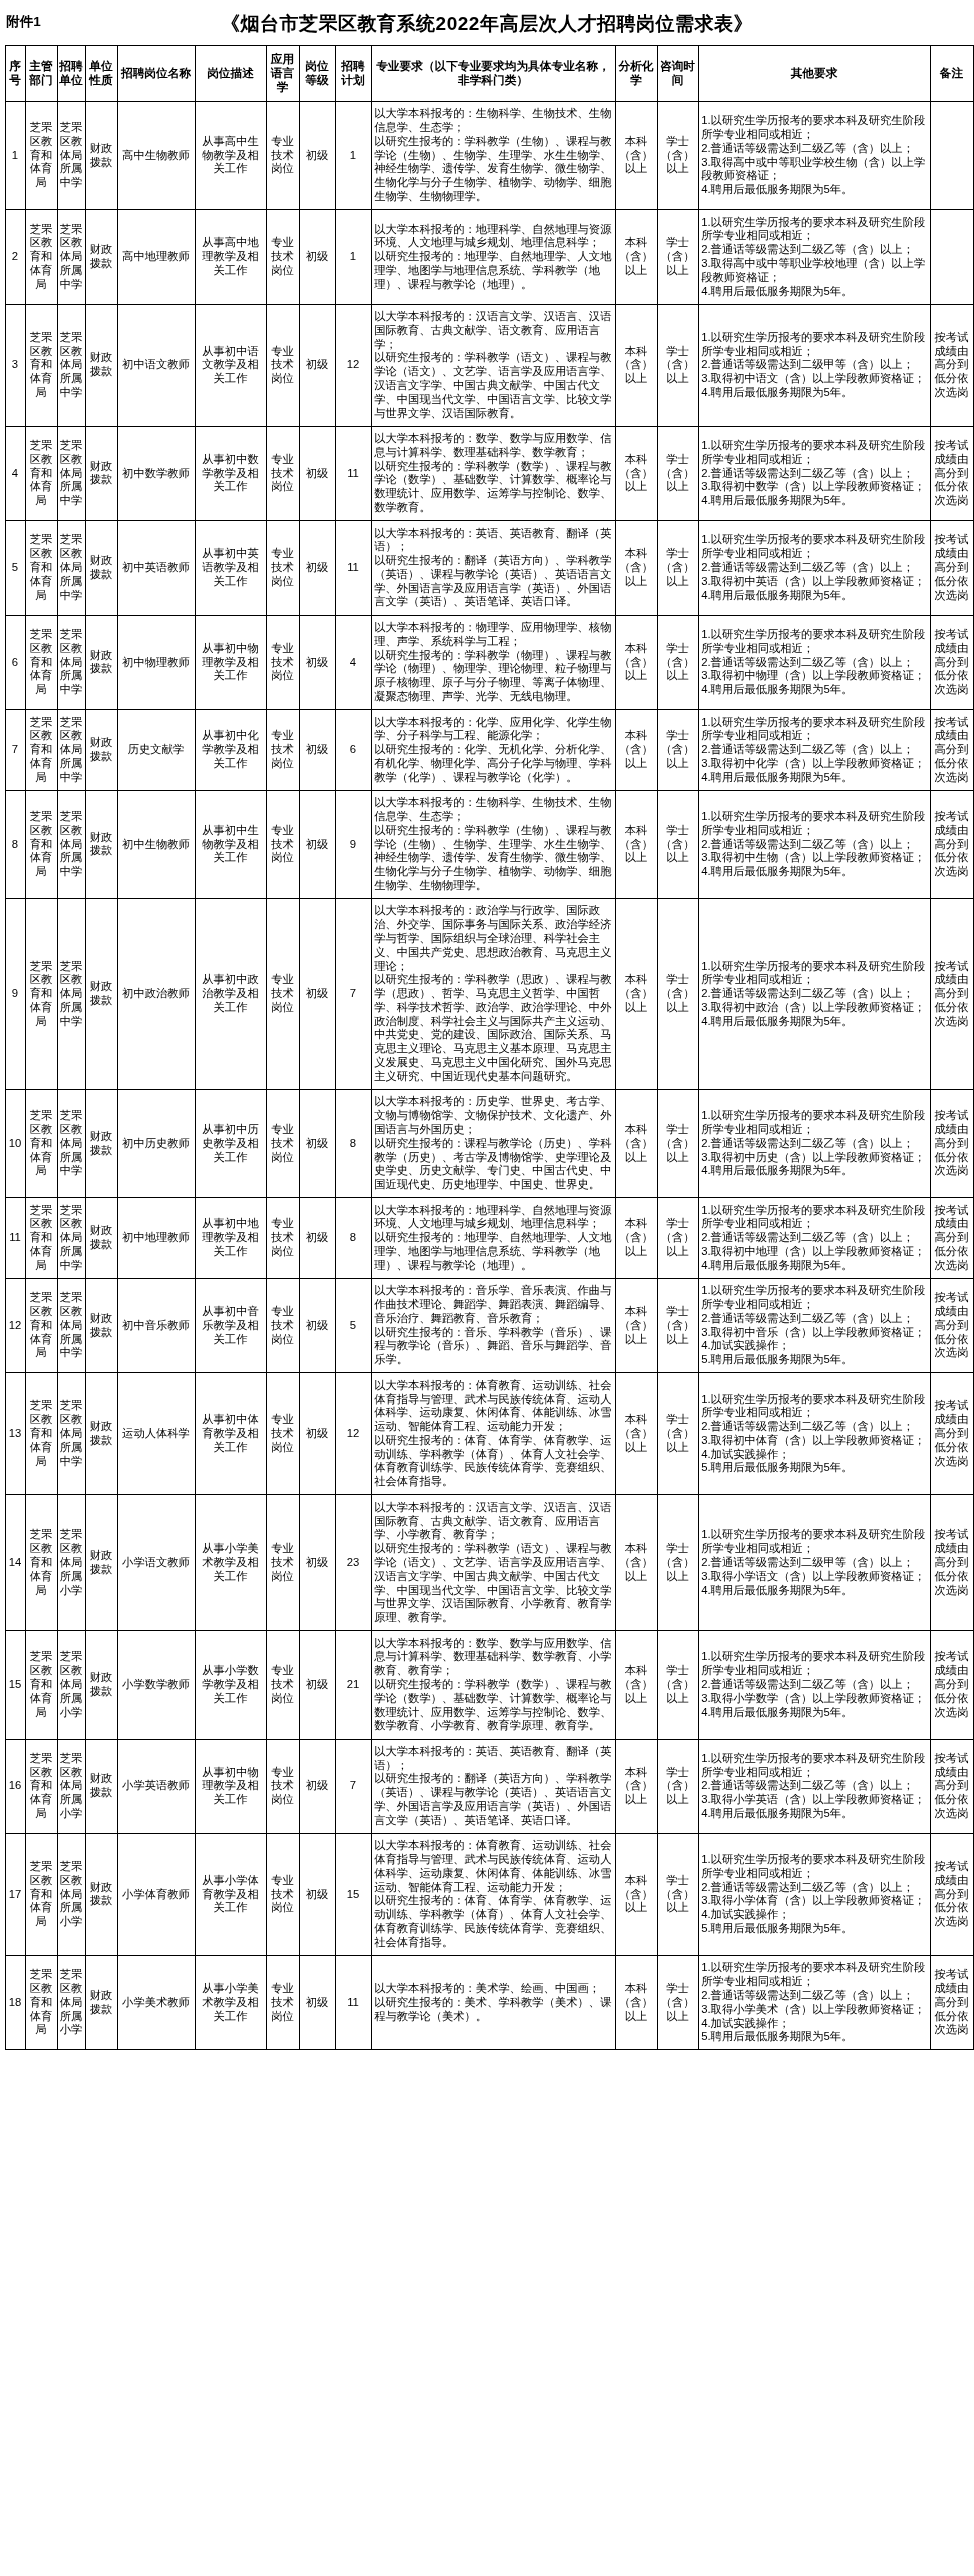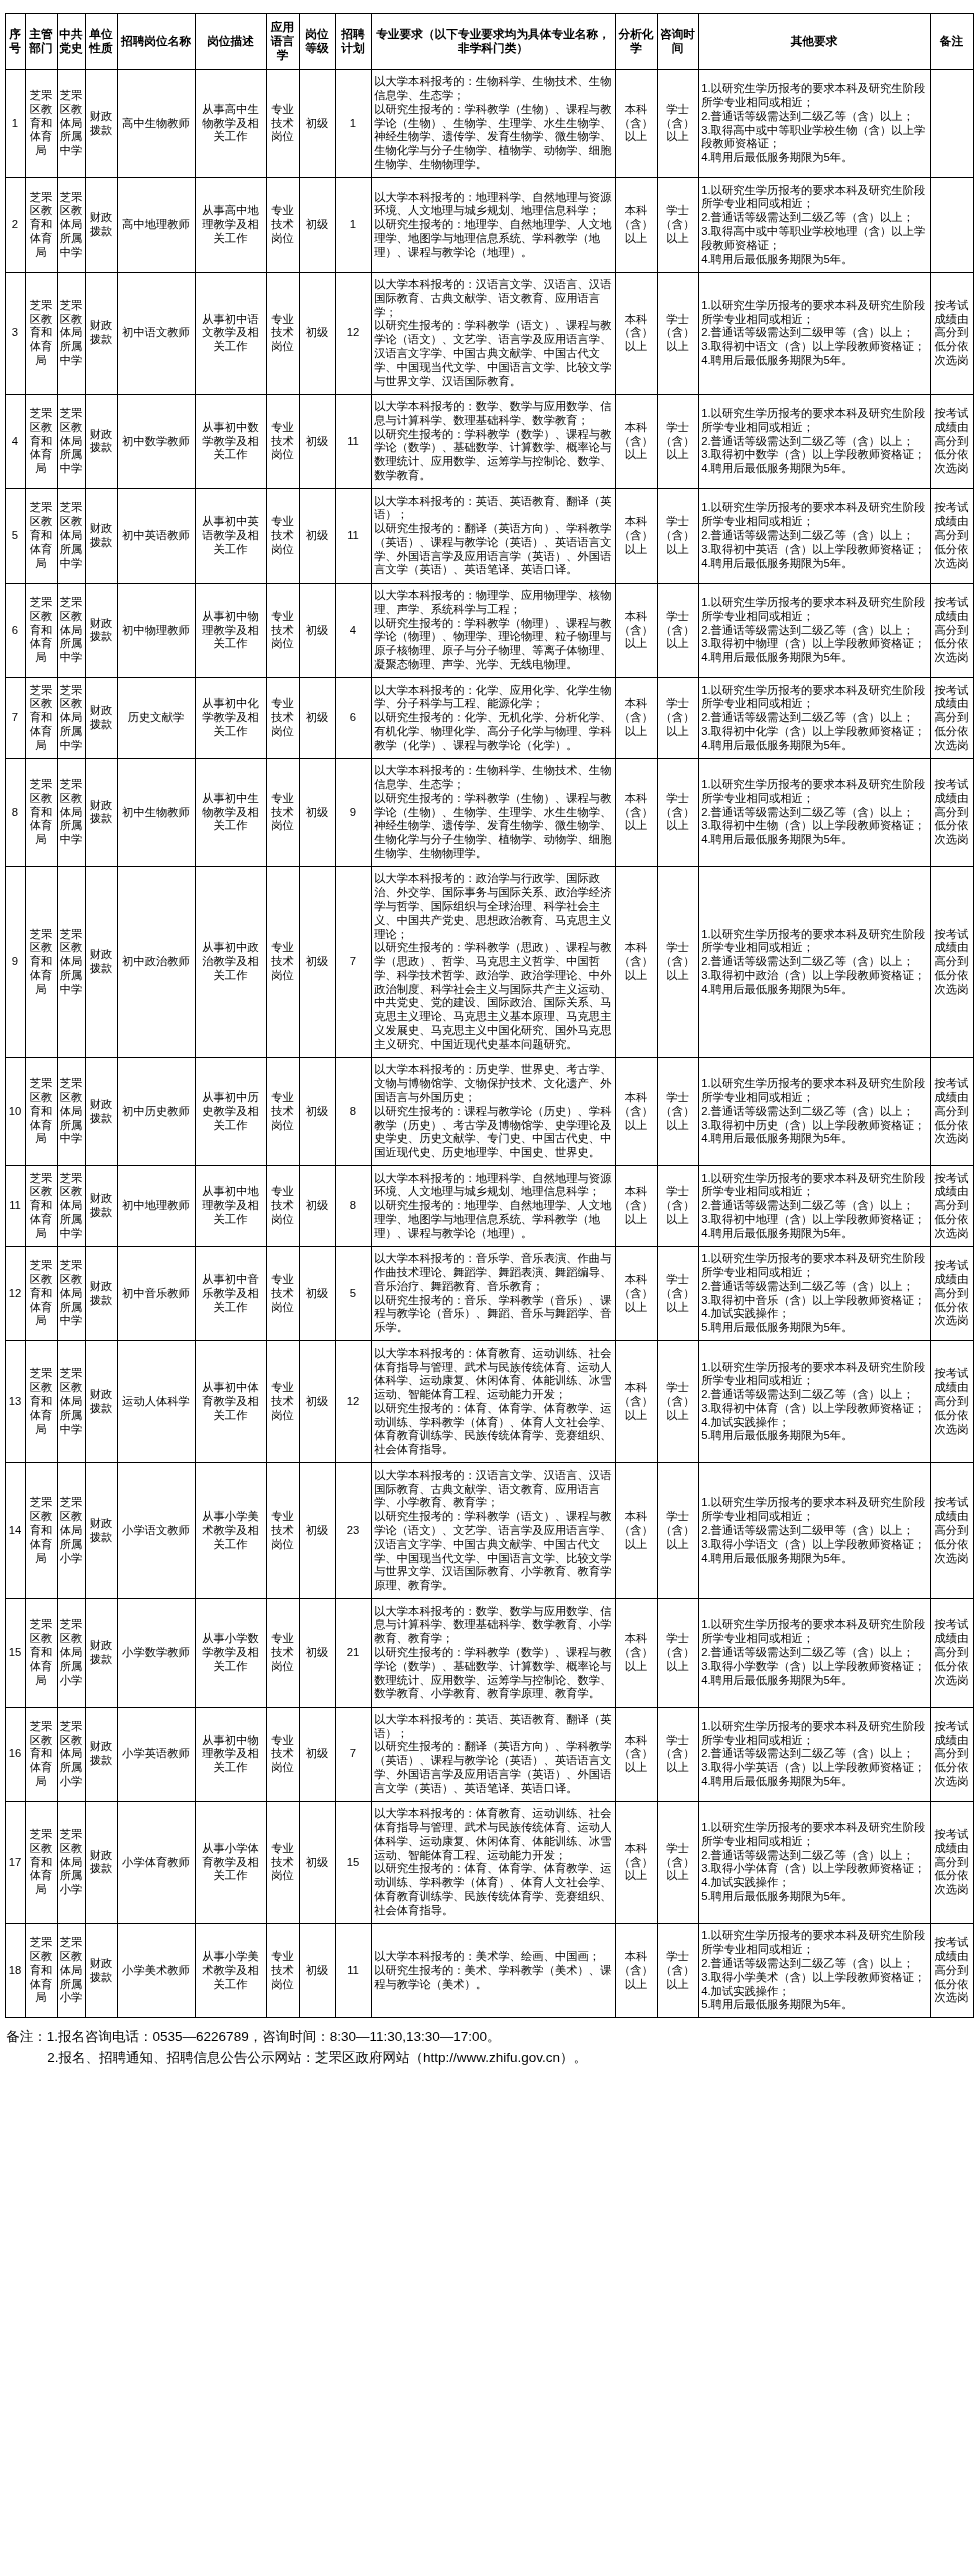--- a/index.html
+++ b/index.html
@@ -15,20 +15,24 @@
   tbody td{padding-top:5.4px;padding-bottom:5.4px;}
   td.left{text-align:left;padding-left:2.7px;padding-right:2.7px;}
   td.pre{white-space:pre-line;}
   .footer{font-size:13.5px;margin:7.2px 0 0 1.8px;line-height:1.6;}
   .footer-line2{margin-left:41px;}
 </style>
 </head>
 <body>
 
 <div class="page">
+  <div class="doc-header">
+    <span class="attachment">附件1</span>
+    <div class="title">《烟台市芝罘区教育系统2022年高层次人才招聘岗位需求表》</div>
+  </div>
 
   <table>
     <colgroup>
         <col style="width: 20px;">
         <col style="width: 32px;">
         <col style="width: 28px;">
         <col style="width: 32px;">
         <col style="width: 78px;">
         <col style="width: 71px;">
         <col style="width: 33px;">
@@ -37,21 +41,21 @@
         <col style="width: 244px;">
         <col style="width: 42px;">
         <col style="width: 41px;">
         <col style="width: 232px;">
         <col style="width: 43px;">
       </colgroup>
     <thead>
       <tr>
           <th>序号</th>
           <th>主管部门</th>
-          <th>中共党史</th>
+          <th>招聘单位</th>
           <th>单位性质</th>
           <th>招聘岗位名称</th>
           <th>岗位描述</th>
           <th>应用语言学</th>
           <th>岗位等级</th>
           <th>招聘计划</th>
           <th>专业要求（以下专业要求均为具体专业名称，非学科门类）</th>
           <th>分析化学</th>
           <th>咨询时间</th>
           <th>其他要求</th>
@@ -419,18 +423,14 @@
           <td class="left pre">1.以研究生学历报考的要求本科及研究生阶段所学专业相同或相近；
 2.普通话等级需达到二级乙等（含）以上；
 3.取得小学美术（含）以上学段教师资格证；
 4.加试实践操作；
 5.聘用后最低服务期限为5年。</td>
           <td>按考试成绩由高分到低分依次选岗</td>
         </tr>
       </tbody>
   </table>
 
-  <div class="footer">
-    <div>备注：1.报名咨询电话：0535—6226789，咨询时间：8:30—11:30,13:30—17:00。</div>
-    <div class="footer-line2">2.报名、招聘通知、招聘信息公告公示网站：芝罘区政府网站（http://www.zhifu.gov.cn）。</div>
-  </div>
 </div>
 
 
 </body></html>

